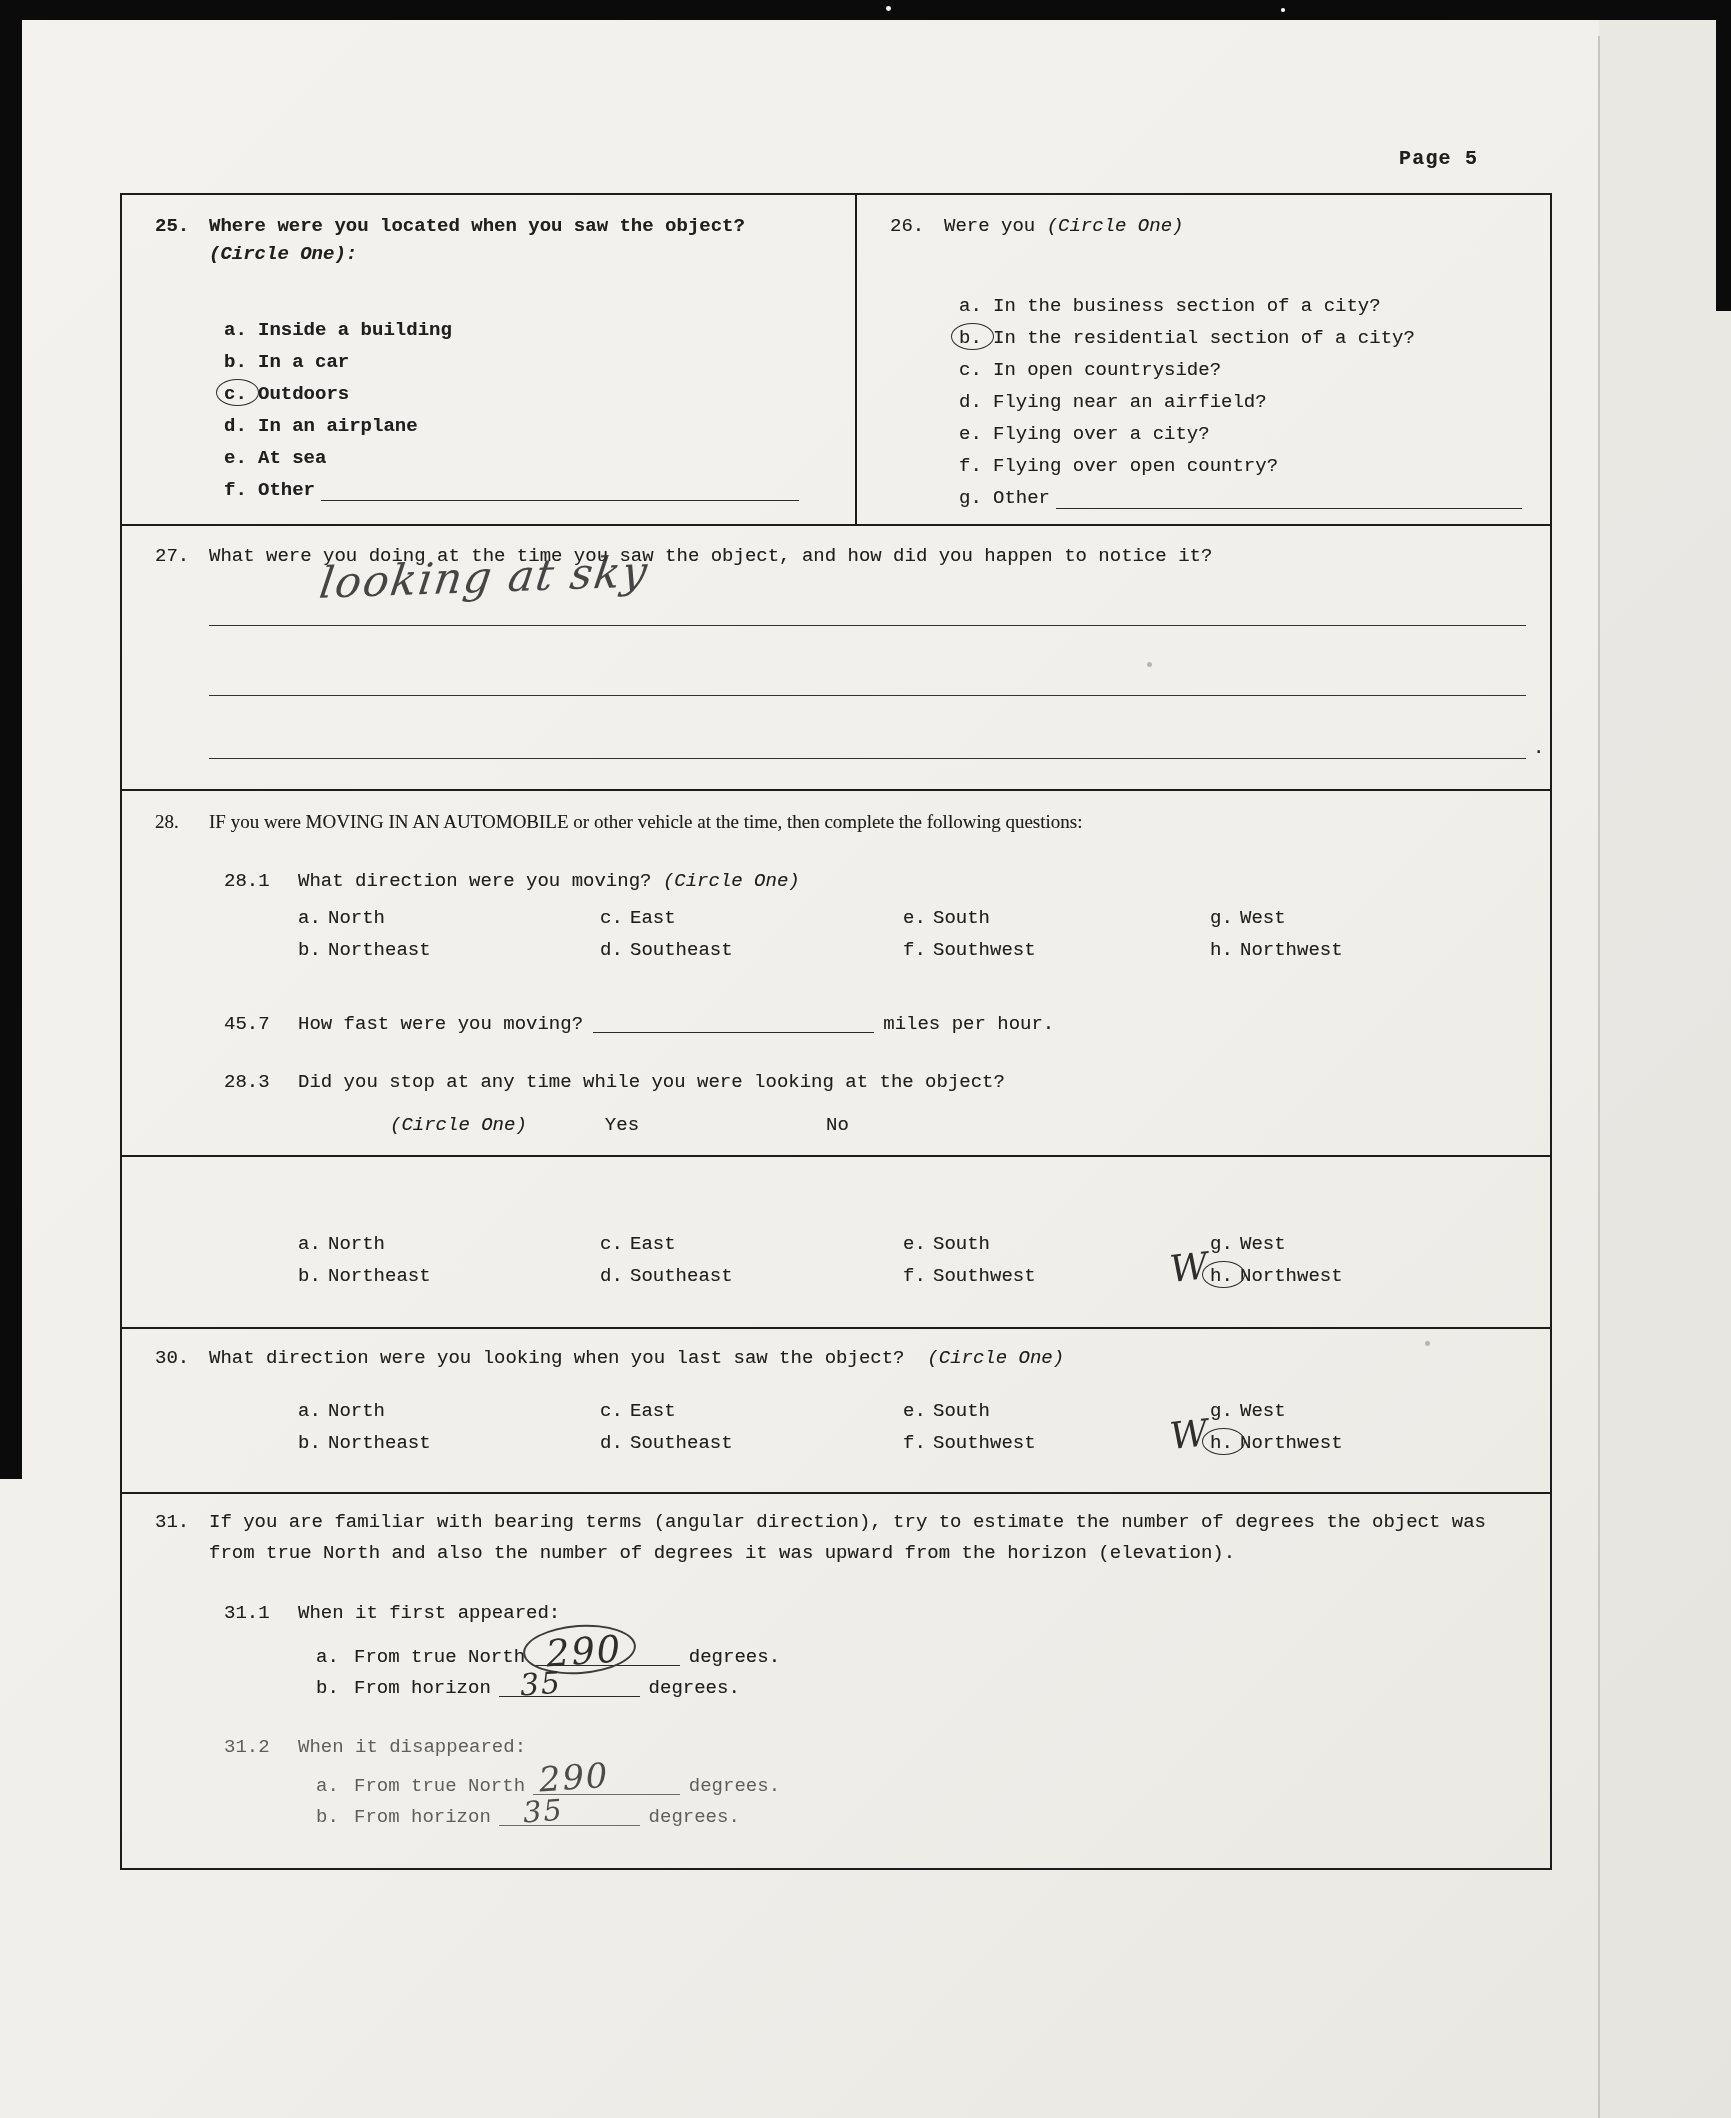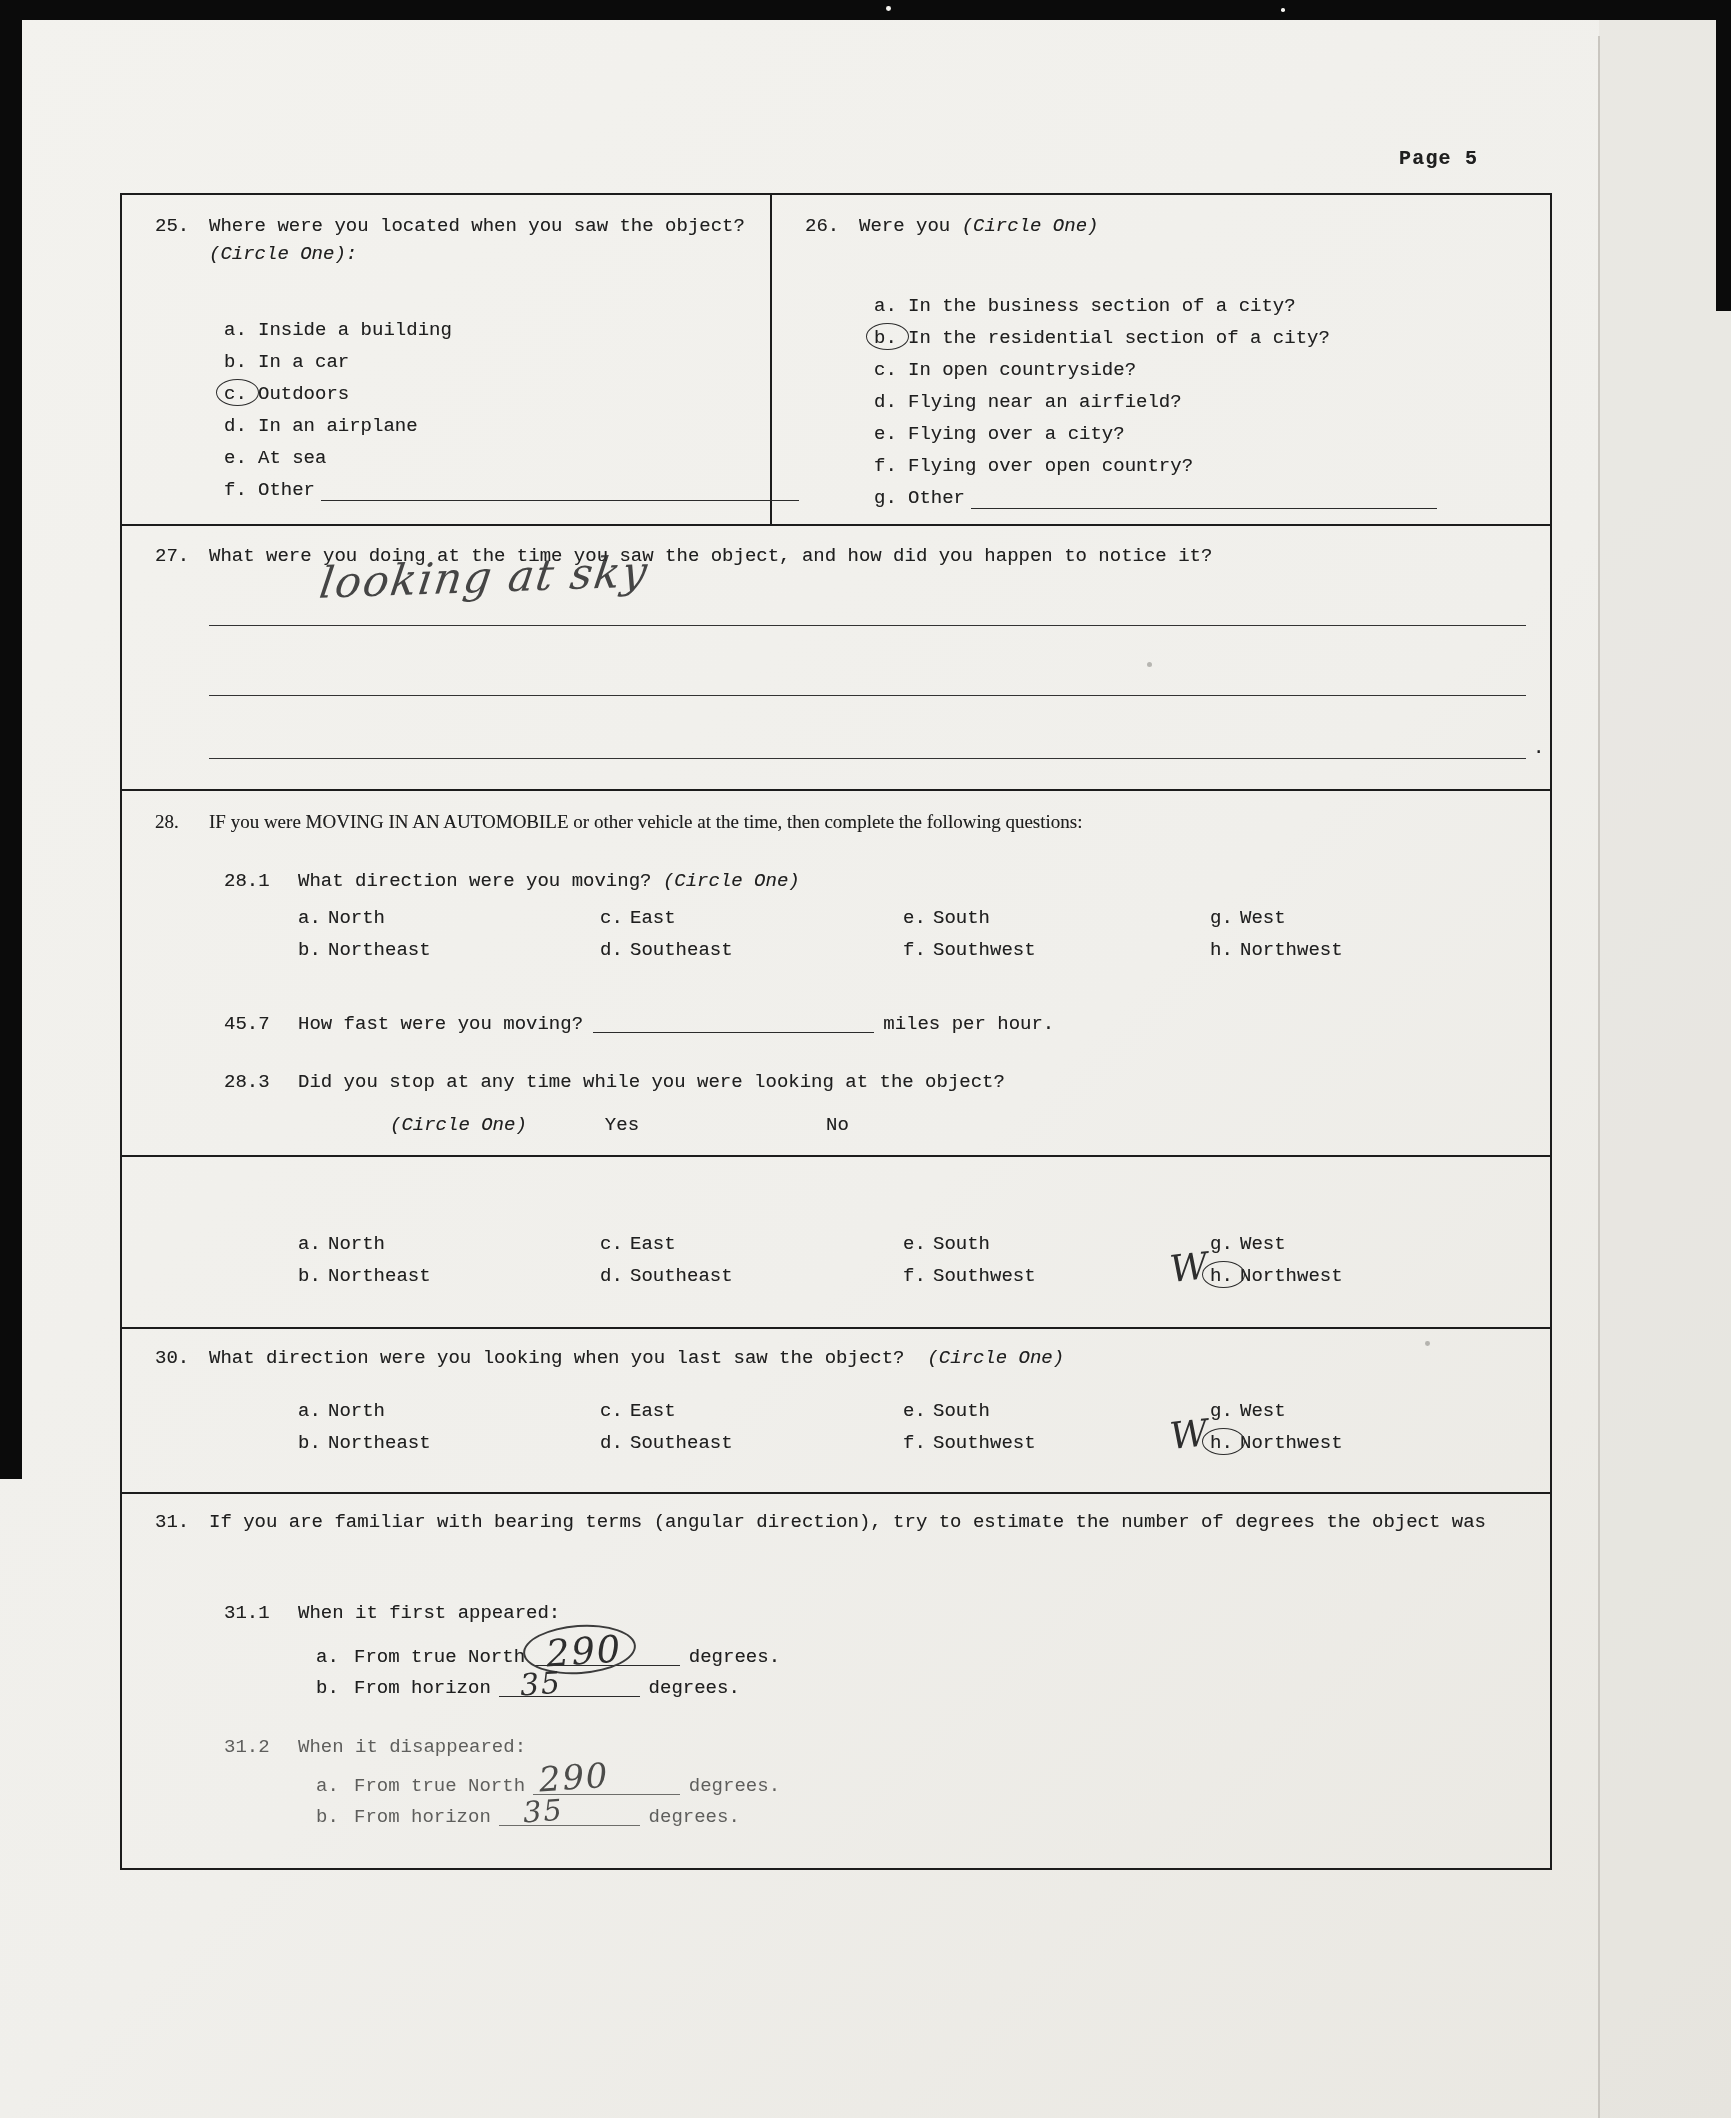--- a/index.html
+++ b/index.html
@@ -35,21 +35,21 @@
     font-size:19px;
     text-shadow:0 0 0.6px rgba(35,35,35,.38);
   }
   .sec { position:relative; border-bottom:2.4px solid #1c1c1c; }
   .sec-1 { height:331px; display:flex; }
   .sec-2 { height:265px; }
   .sec-3 { height:366px; }
   .sec-4 { height:172px; }
   .sec-5 { height:165px; }
   .sec-6 { height:370px; border-bottom:none; }
-  .col-left { width:650px; border-right:2.4px solid #1c1c1c; position:relative; }
+  .col-left { width:735px; border-right:2.4px solid #1c1c1c; position:relative;font-weight:bold; }
   .col-right { flex:1; position:relative; }
 
   .q-head { position:absolute; display:flex; line-height:27.5px; }
   .q-num { width:54px; flex:none; }
   .italic { font-style:italic; }
 
   .opt { display:flex; line-height:32px; }
   .opt-letter { width:34px; flex:none; position:relative; }
   .dir-letter { width:30px; flex:none; position:relative; }
 
@@ -348,20 +348,21 @@
         <span>Northwest</span>
       </div>
     </div>
   </div>
 
   <div class="sec sec-6">
     <div class="q-head" style="top:13px;left:33px;line-height:31px;">
       <span class="q-num">31.</span>
       <span>
         <span>If you are familiar with bearing terms (angular direction), try to estimate the number of degrees the object was</span><br>
+        <span>from true North and also the number of degrees it was upward from the horizon (elevation).</span>
       </span>
     </div>
 
     <div class="sub-row" style="top:106px;left:102px;">
       <span class="sub-num">31.1</span>
       <span>When it first appeared:</span>
     </div>
 
     <div class="ans-row" style="top:150px;left:194px;">
       <span class="ans-letter">a.</span>

